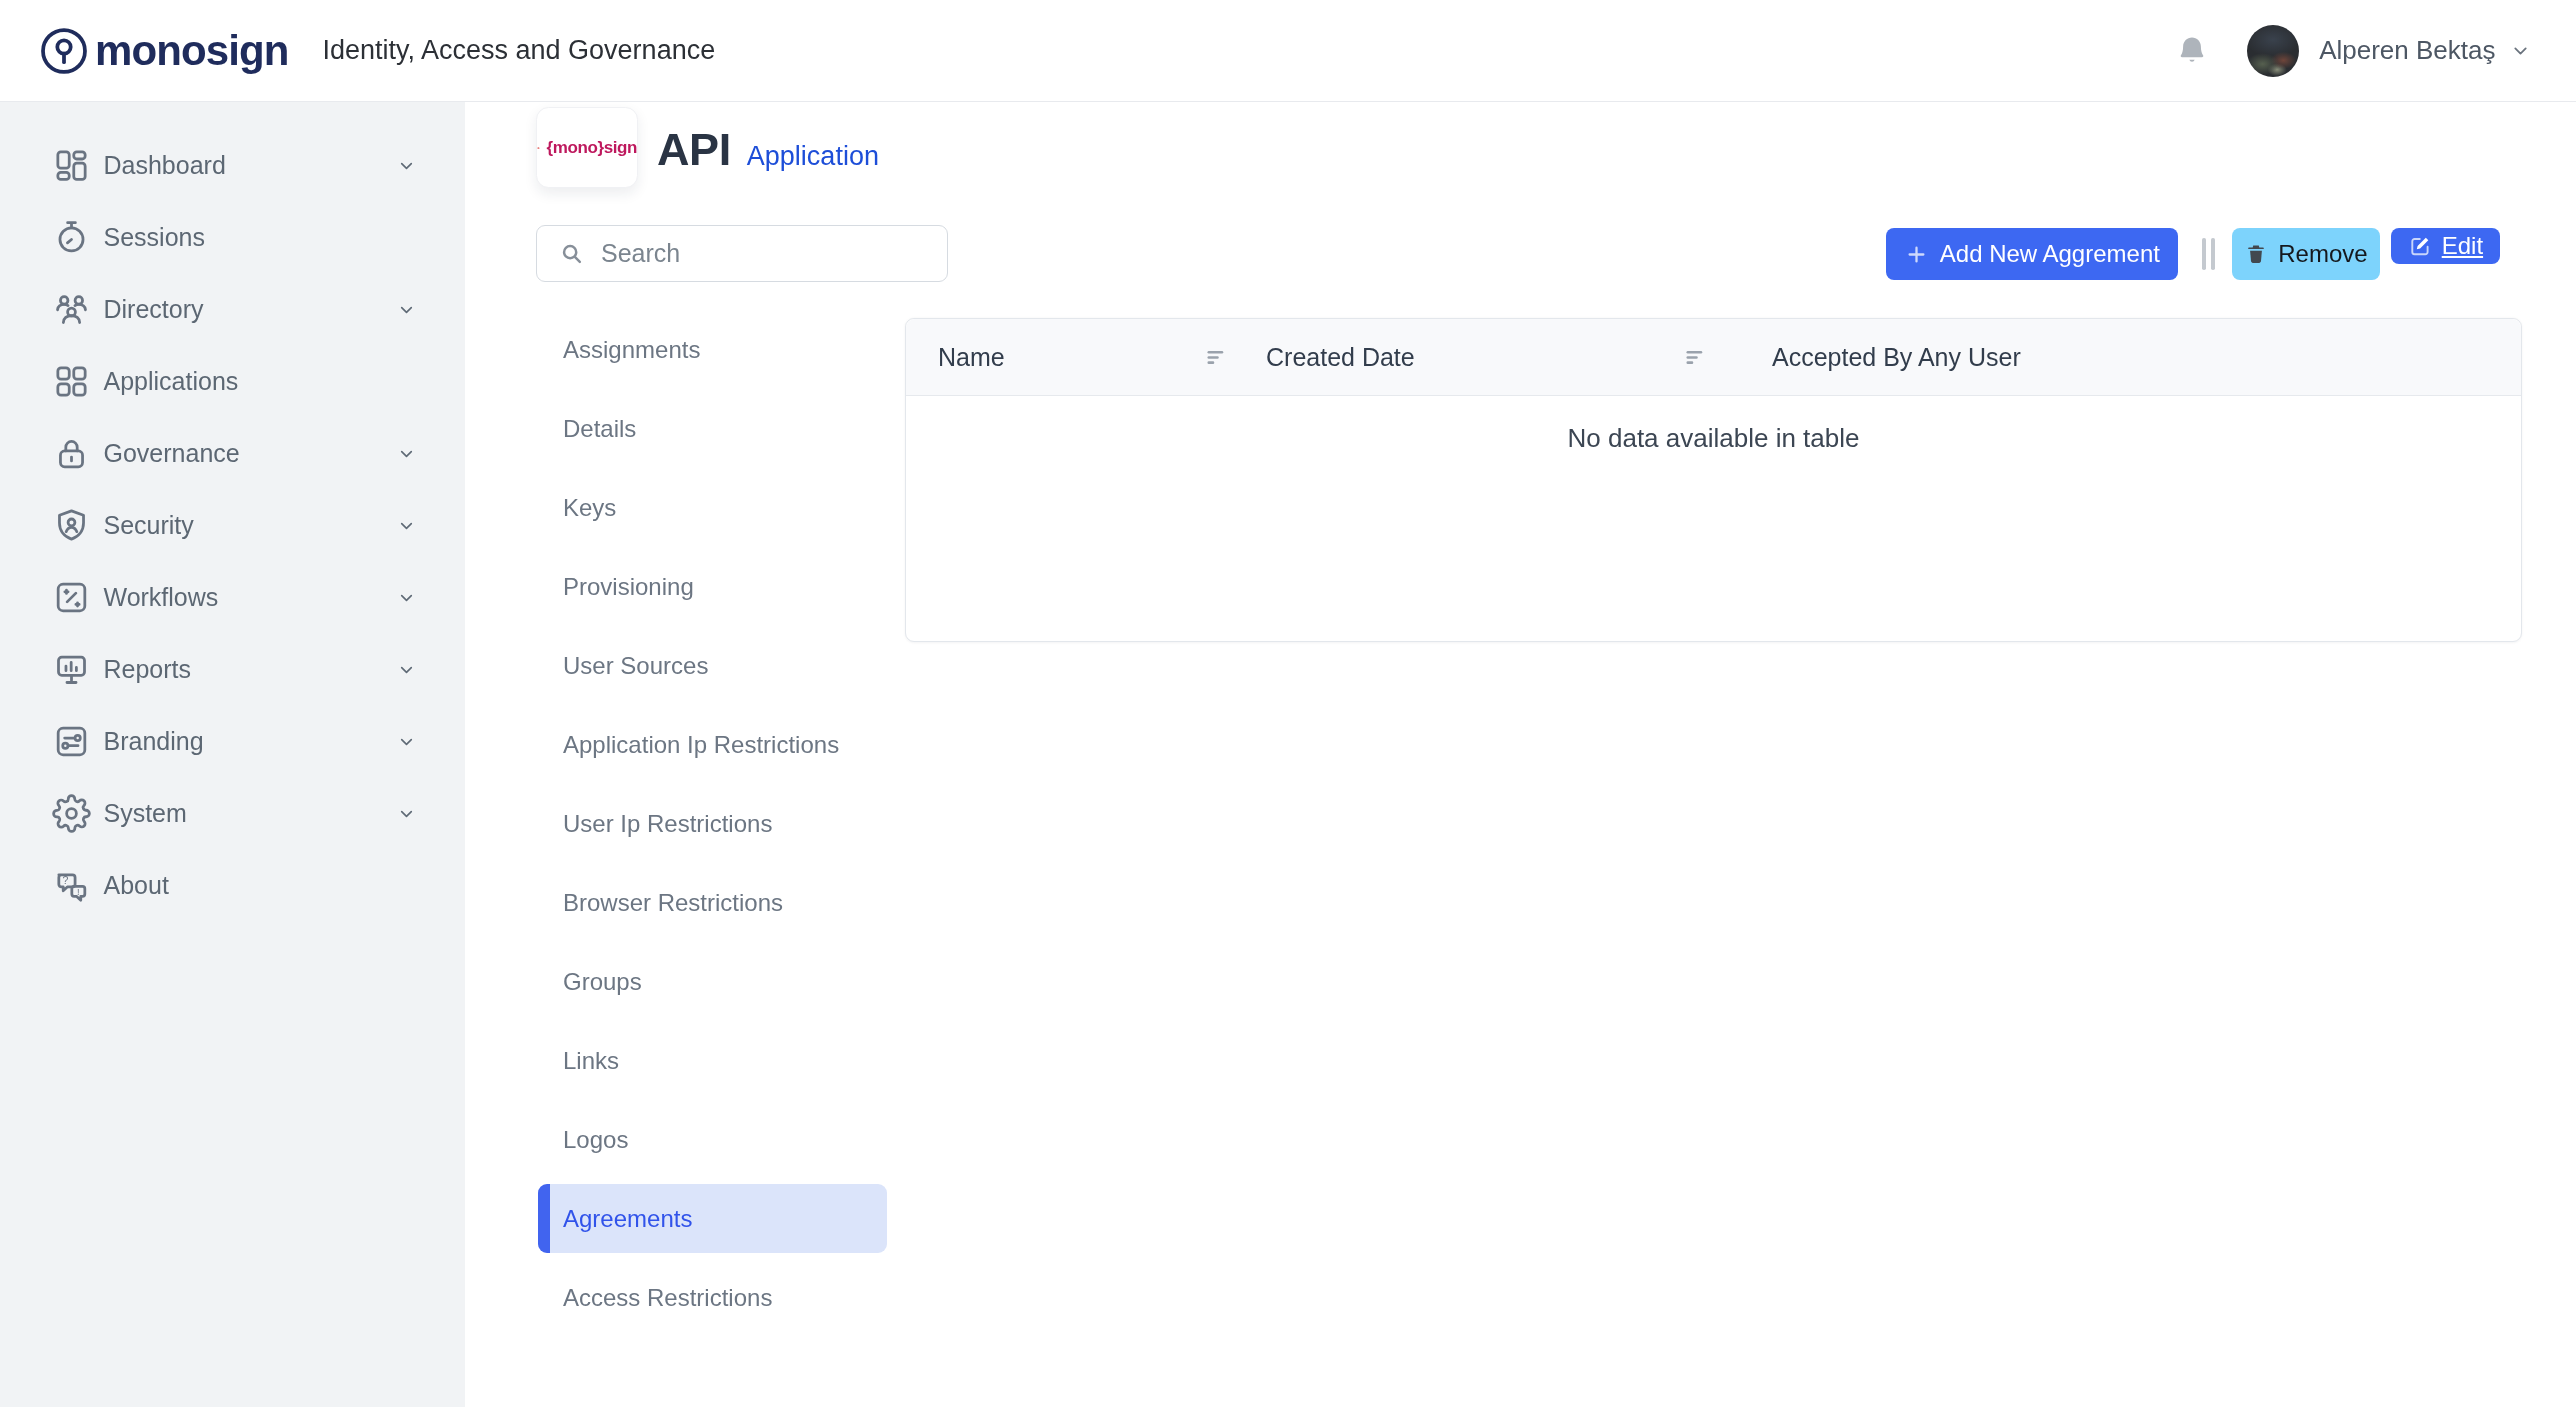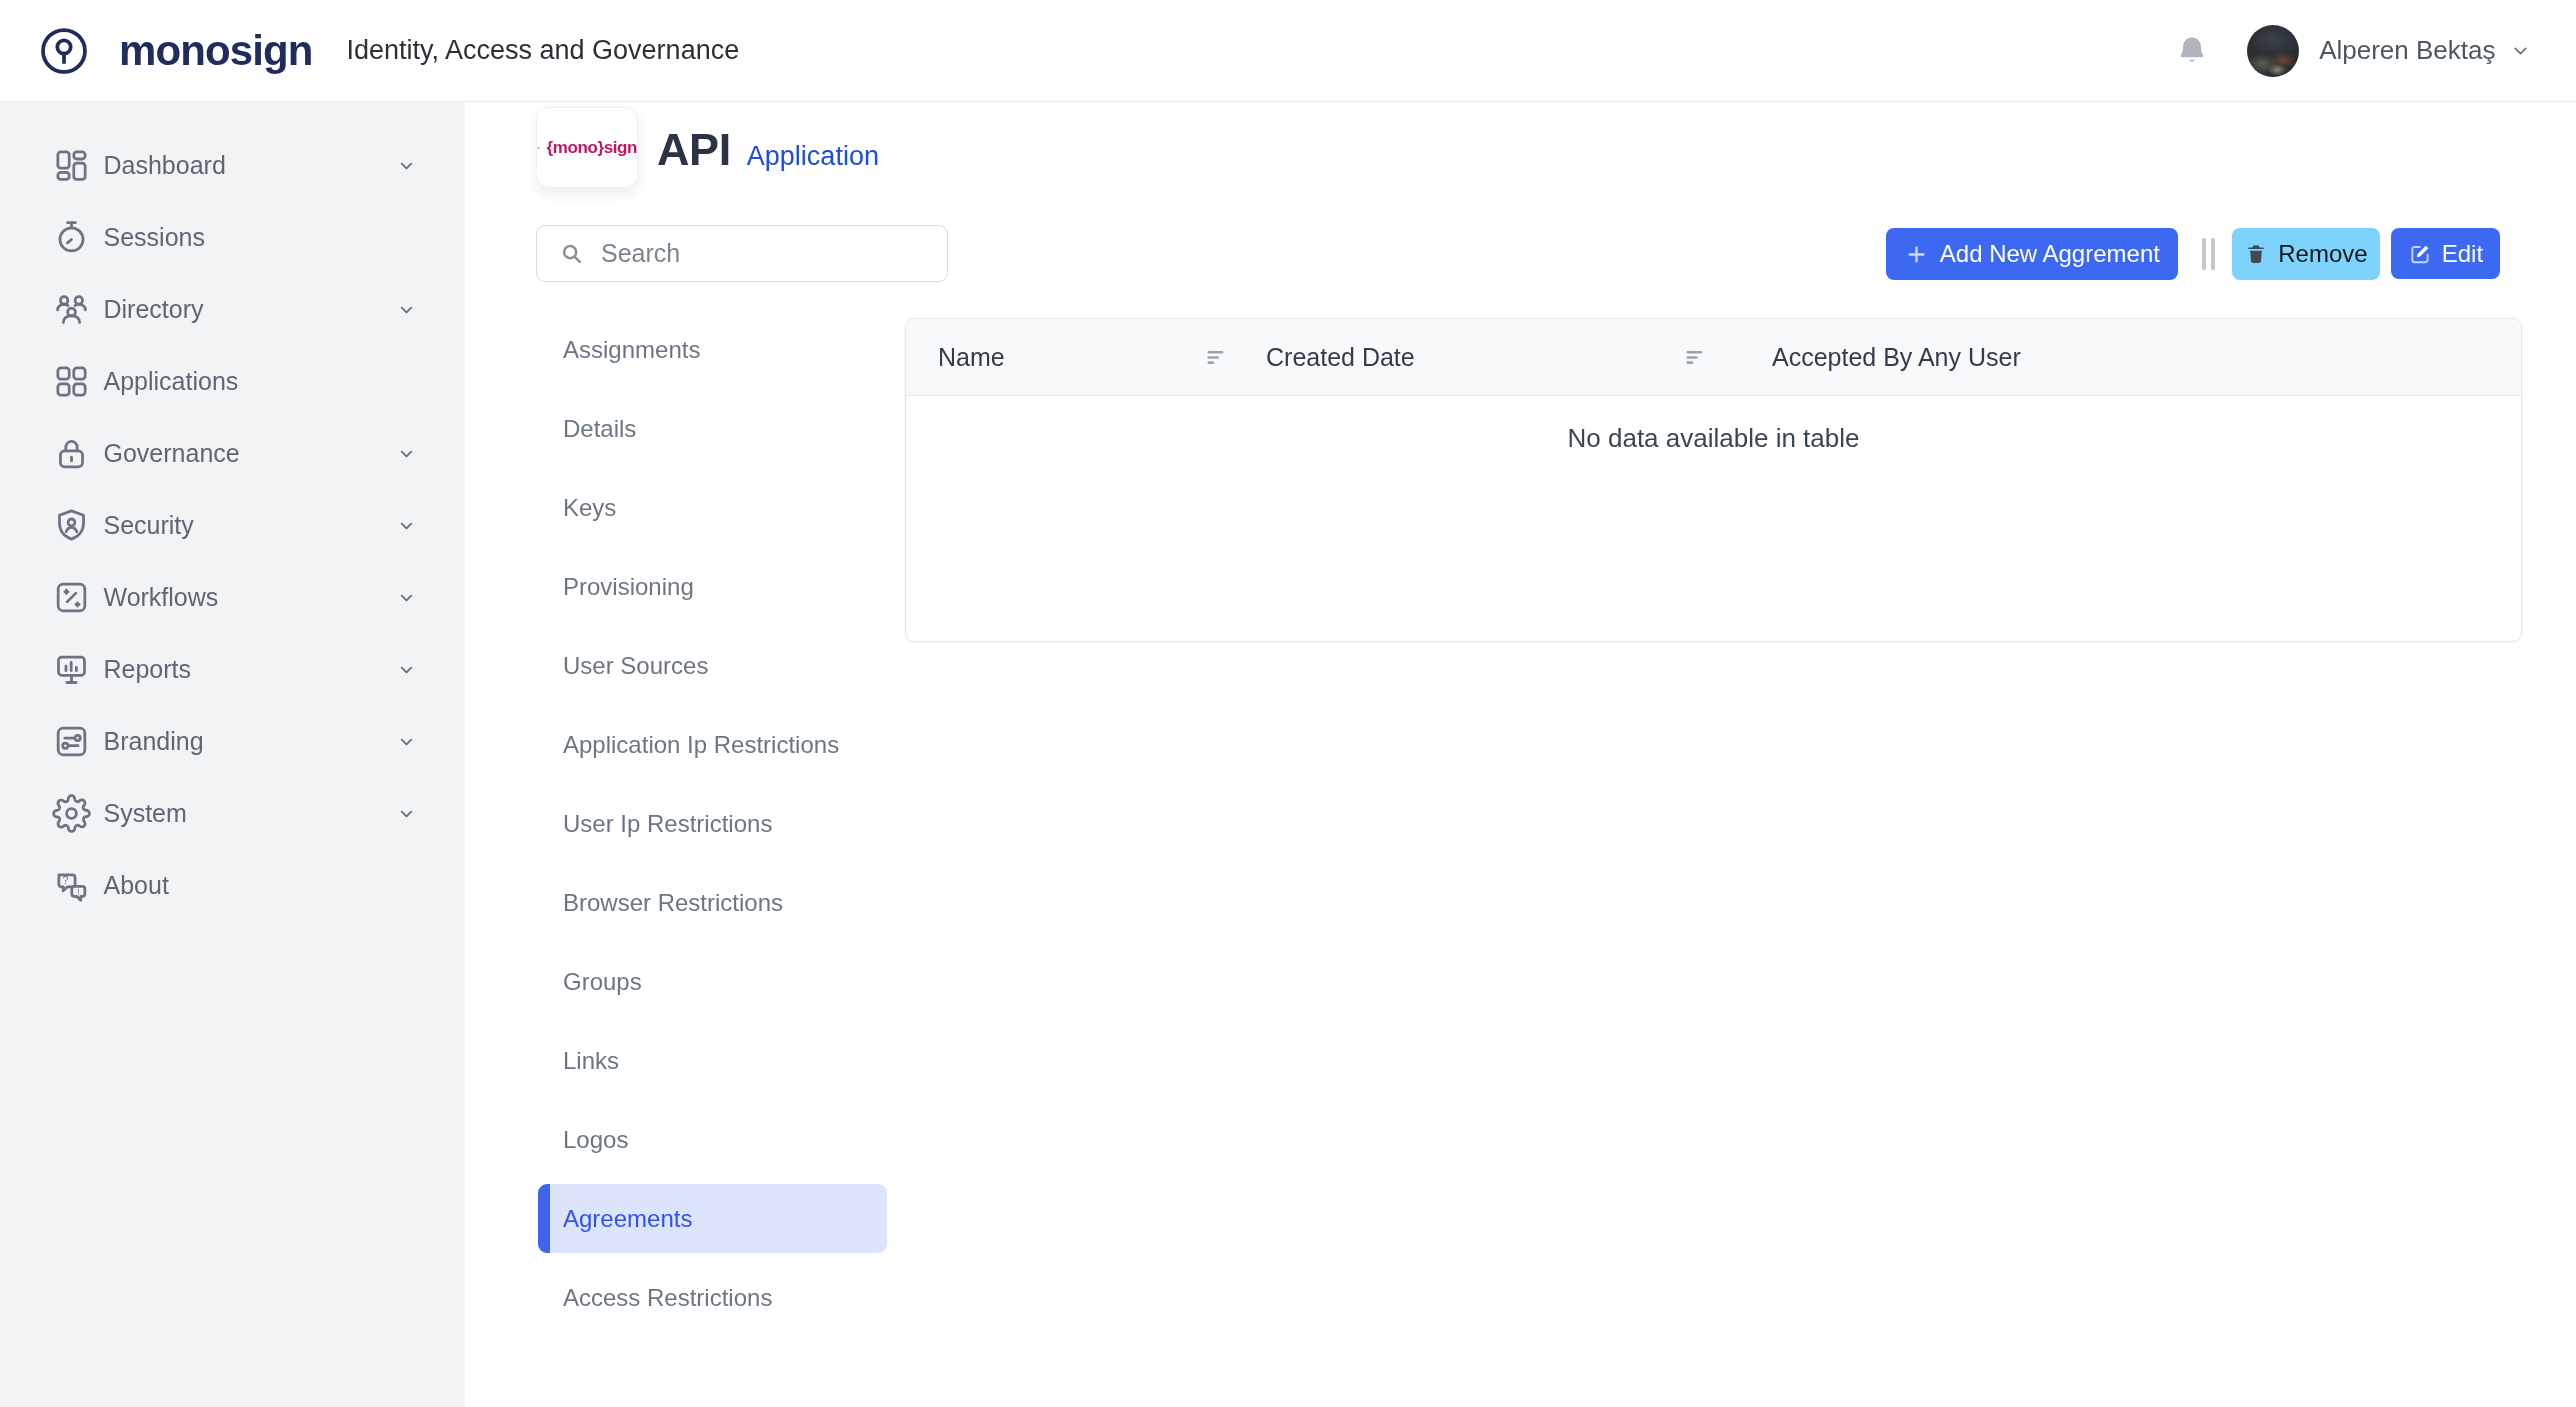--- a/index.html
+++ b/index.html
@@ -5,21 +5,21 @@
   * { margin:0; padding:0; box-sizing:border-box; }
   html,body { width:2576px; height:1408px; overflow:hidden; background:#fff;
     font-family:"Liberation Sans", sans-serif; }
 
   
   .topbar { position:absolute; left:0; top:0; width:2576px; height:102px;
     background:#fff; border-bottom:0.9px solid #e8eaee; z-index:20;
     display:flex; align-items:center; }
   .brand { display:flex; align-items:center; margin-left:39px; }
   .brand-mark { width:50px; height:50px; display:block; }
-  .brand-name { font-size:42px; font-weight:700; color:#1f2c5c; letter-spacing:-0.9px; margin-left:30px; }
+  .brand-name { font-size:42px; font-weight:700; color:#1f2c5c; letter-spacing:-0.9px; margin-left:6px; }
   .tagline { font-size:27px; color:#2c3036; margin-left:34px; }
   .top-right { position:absolute; right:43px; top:0; height:101px; display:flex; align-items:center; }
   .bell { width:38px; height:38px; color:#aeb4bb; margin-right:36px; cursor:pointer; }
   .avatar { width:52px; height:52px; border-radius:50%; background:#2a2d31;
     background-image:
       radial-gradient(ellipse 27px 18px at 30% 75%, #56604f 0%, rgba(0,0,0,0) 60%),
       radial-gradient(ellipse 21.5px 14.3px at 70% 68%, #6e453a 0%, rgba(0,0,0,0) 60%),
       radial-gradient(ellipse 39px 25px at 50% 28%, #3a424d 0%, rgba(0,0,0,0) 70%),
       radial-gradient(ellipse 16px 10.7px at 58% 86%, #878c78 0%, rgba(0,0,0,0) 60%);
     margin-right:19.7px; }
@@ -60,22 +60,22 @@
     font-size:24px; cursor:pointer; border:none; font-family:"Liberation Sans", sans-serif; }
   .btn .bicon { display:block; }
   .btn-add { position:absolute; left:1421px; top:126px; width:292px; height:52px;
     background:#3d68f2; color:#fff; }
   .btn-add .bicon { width:25px; height:25px; margin-right:10.7px; color:rgba(255,255,255,.75); }
   .toolbar-sep { position:absolute; left:1737px; top:136px; display:flex; gap:5.4px; }
   .toolbar-sep i { display:block; width:3.6px; height:32px; background:#c4c9cf; border-radius:1.8px; }
   .btn-remove { position:absolute; left:1767px; top:126px; width:148px; height:52px;
     background:#7dd3fc; color:#15181d; }
   .btn-remove .bicon { width:24px; height:24px; margin-right:9.8px; }
-  .btn-edit { position:absolute; left:1926px; top:126px; width:109px; height:51px;
-    background:#3d68f2; color:#fff; }
+  .btn-edit { position:absolute; left:1926px; top:126px; width:109px; height:36px;
+    background:#3d68f2; color:#fff;text-decoration:underline; }
   .btn-edit .bicon { width:24px; height:24px; margin-right:9.8px; }
 
   
   .subnav { position:absolute; left:73px; top:208px; width:349px; }
   .subnav-item { position:relative; z-index:0; height:79px; display:flex; align-items:center;
     padding-left:25px; font-size:24px; color:#6c7683; cursor:pointer; }
   .subnav-item.active { color:#3153ea; font-weight:500; }
   .subnav-item.active::before { content:''; position:absolute; left:0; right:0; top:5.4px; bottom:5.4px;
     background:#dbe4fa; border-radius:9px; z-index:-1; }
   .subnav-item.active::after { content:''; position:absolute; left:0; top:5.4px; bottom:5.4px;

